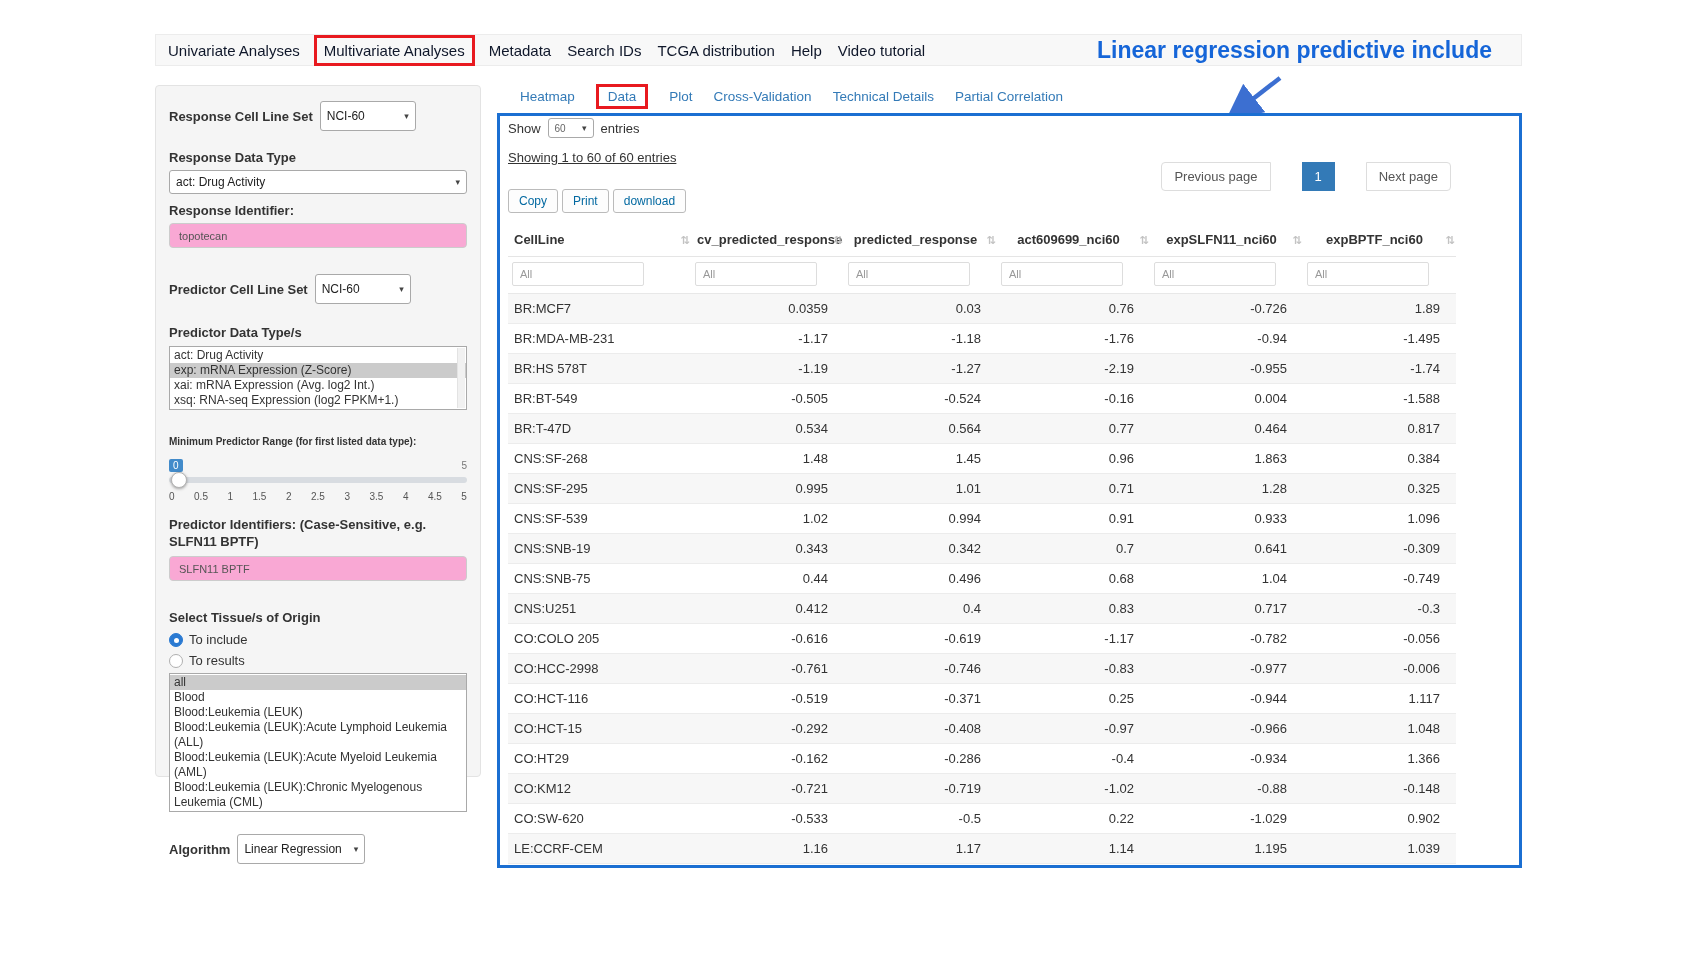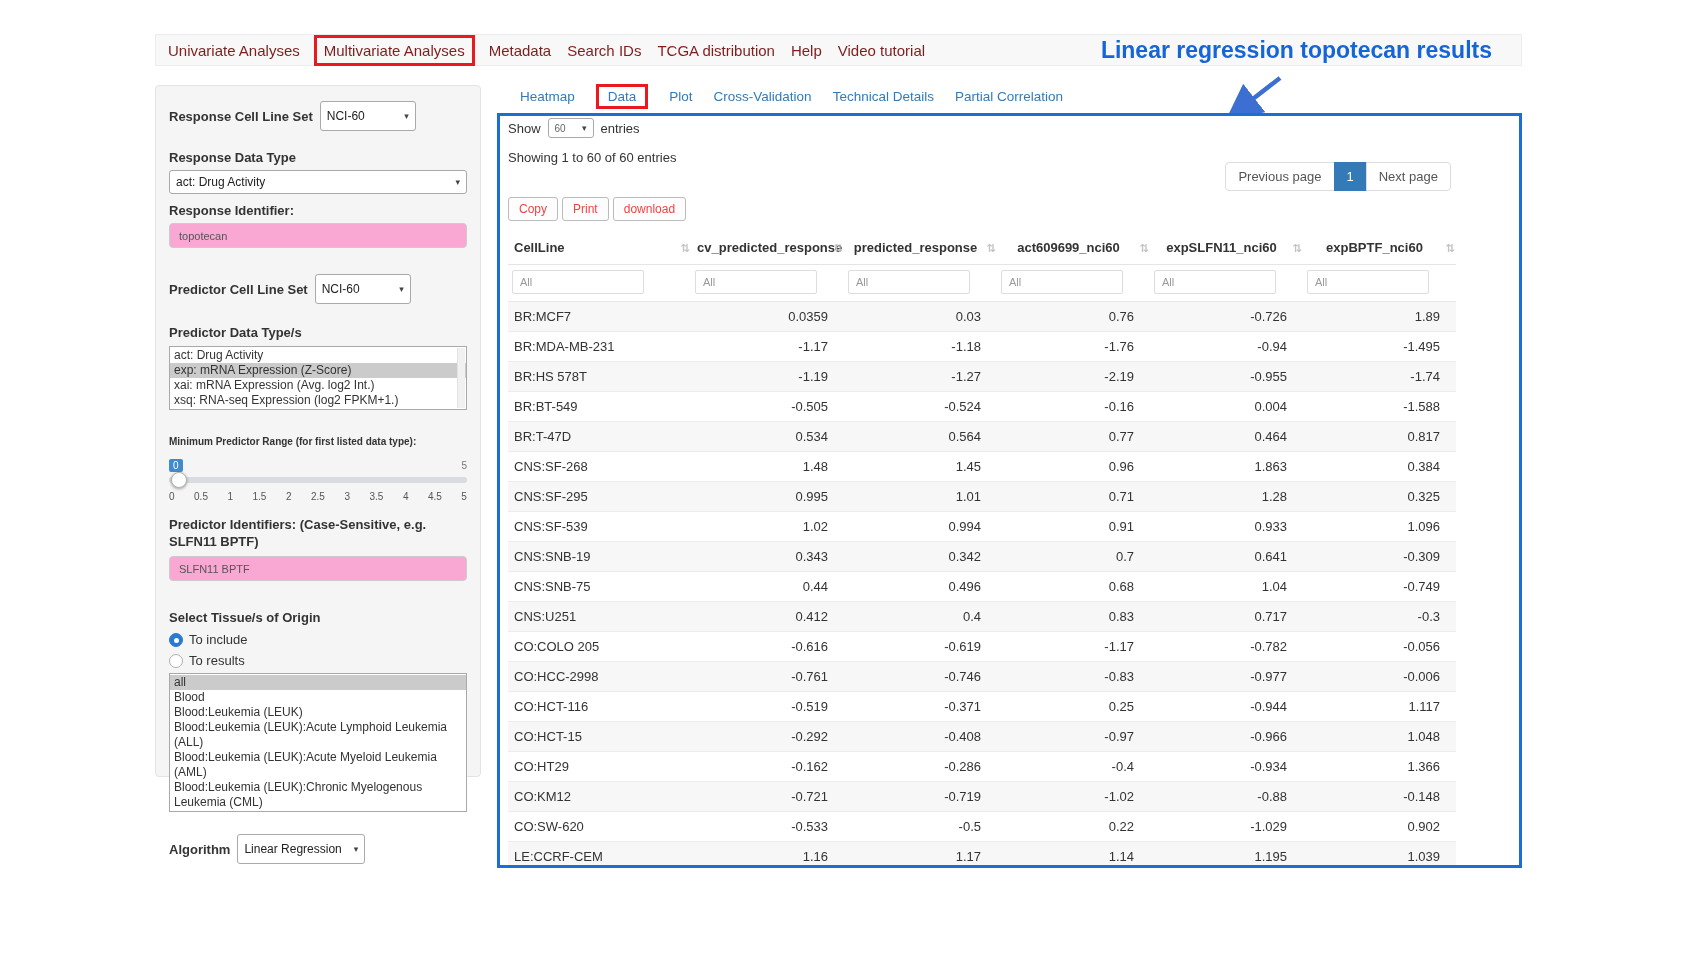--- a/index.html
+++ b/index.html
@@ -3,21 +3,21 @@
 <meta charset="utf-8">
 <style>
   * { margin:0; padding:0; box-sizing:border-box; }
   html,body { background:#fff; }
   body { font-family:"Liberation Sans","DejaVu Sans",sans-serif; color:#333; }
   .page { position:relative; width:1700px; height:956px; background:#fff; overflow:hidden; }
 
   
   .navbar { position:absolute; left:155px; top:34px; width:1367px; height:32px;
             background:#f8f8f8; border:1px solid #ececec; display:flex; align-items:center; padding-left:4px; }
-  .nav-item { font-size:15px; color:#7f1d1d; margin:0 8px; white-space:nowrap; cursor:pointer; }
+  .nav-item { font-size:15px; color:#0f172a; margin:0 8px; white-space:nowrap; cursor:pointer; }
   .nav-item.red-boxed { border:3px solid #e8191f; padding:4px 7px; margin:0 6px; }
 
   
   .callout { position:absolute; top:37px; right:208px; font-size:23px; font-weight:bold; color:#1565d8; }
   .arrow-svg { position:absolute; left:1226px; top:73px; }
 
   
   .sidebar { position:absolute; left:155px; top:85px; width:326px; height:692px;
              background:#f5f5f5; border:1px solid #e3e3e3; border-radius:4px;
              padding:15px 13px; font-size:13px; color:#333; }
@@ -65,31 +65,31 @@
 
   
   .main-tabs { position:absolute; left:520px; top:84px; display:flex; align-items:center; gap:21px; }
   .tab { font-size:13.5px; color:#337ab7; cursor:pointer; white-space:nowrap; }
   .tab.red-boxed-tab { border:3px solid #e8191f; padding:2px 9px; color:#337ab7; }
 
   .panel { position:absolute; left:497px; top:113px; width:1025px; height:755px;
            border:3px solid #1b6fd2; background:#fff; padding:0 0 0 8px; overflow:hidden; }
 
   .show-row { margin-top:2px; display:flex; align-items:center; gap:7px; font-size:13px; color:#333; }
-  .showing-text { margin-top:12px; font-size:13px; color:#333; }
-
-  .pagination { position:absolute; top:46px; right:68px; display:flex; }
+  .showing-text { margin-top:12px; font-size:13px; color:#333;text-decoration:underline; }
+
+  .pagination { position:absolute; top:46px; right:68px; display:flex;gap:32px; }
   .page-btn { border:1px solid #ddd; background:#fff; padding:6px 12px; font-size:13px; color:#555; cursor:pointer; }
   .page-btn.prev { border-radius:4px 0 0 4px; }
   .page-btn.current { background:#337ab7; border-color:#337ab7; color:#fff; margin-left:-1px; }
   .page-btn.next { border-radius:0 4px 4px 0; margin-left:-1px; }
 
   .export-row { margin-top:24px; display:flex; gap:4px; }
-  .exp-btn { font-family:inherit; font-size:12px; color:#ef4444; background:#fdfdfd; border:1px solid #bbb;
-             border-radius:3px; padding:4px 10px; cursor:pointer;margin-top:8px; }
+  .exp-btn { font-family:inherit; font-size:12px; color:#0369a1; background:#fdfdfd; border:1px solid #bbb;
+             border-radius:3px; padding:4px 10px; cursor:pointer; }
 
   table.results { margin-top:10px; border-collapse:collapse; table-layout:fixed; width:948px; }
   th, td { overflow:hidden; white-space:nowrap; }
   th { font-size:13px; font-weight:bold; padding:9px 16px 9px 6px; position:relative; border-bottom:1px solid #e5e5e5; }
   th.col0 { text-align:left; }
   .sort-icon { position:absolute; right:1px; top:50%; transform:translateY(-50%); color:#c3c3c3; font-size:11px; }
   th.col0{width:183px} th.col1,th.col2,th.col3,th.col4,th.col5{width:153px}
   td.col0{width:183px} td.col1,td.col2,td.col3,td.col4,td.col5{width:153px}
   .filter-row td { padding:5px 6px 7px 4px; border-bottom:1px solid #e8e8e8; text-align:left; }
   .filter-input { width:122px; height:24px; border:1px solid #ddd; border-radius:2px; padding:0 7px;
@@ -108,21 +108,21 @@
   <div class="navbar">
       <span class="nav-item">Univariate Analyses</span>
       <span class="nav-item red-boxed">Multivariate Analyses</span>
       <span class="nav-item">Metadata</span>
       <span class="nav-item">Search IDs</span>
       <span class="nav-item">TCGA distribution</span>
       <span class="nav-item">Help</span>
       <span class="nav-item">Video tutorial</span>
     </div>
 
-  <div class="callout">Linear regression topotecan results</div>
+  <div class="callout">Linear regression predictive include</div>
   <svg class="arrow-svg" width="64" height="48">
     <defs>
       <marker id="ah" markerWidth="8" markerHeight="8" refX="4" refY="4" orient="auto">
         <path d="M0,0 L8,4 L0,8 Z" fill="#3c6fd1"></path>
       </marker>
     </defs>
     <line x1="54" y1="5" x2="14" y2="36" stroke="#3c6fd1" stroke-width="4.5" marker-end="url(#ah)"></line>
   </svg>
 
   <div class="sidebar">

